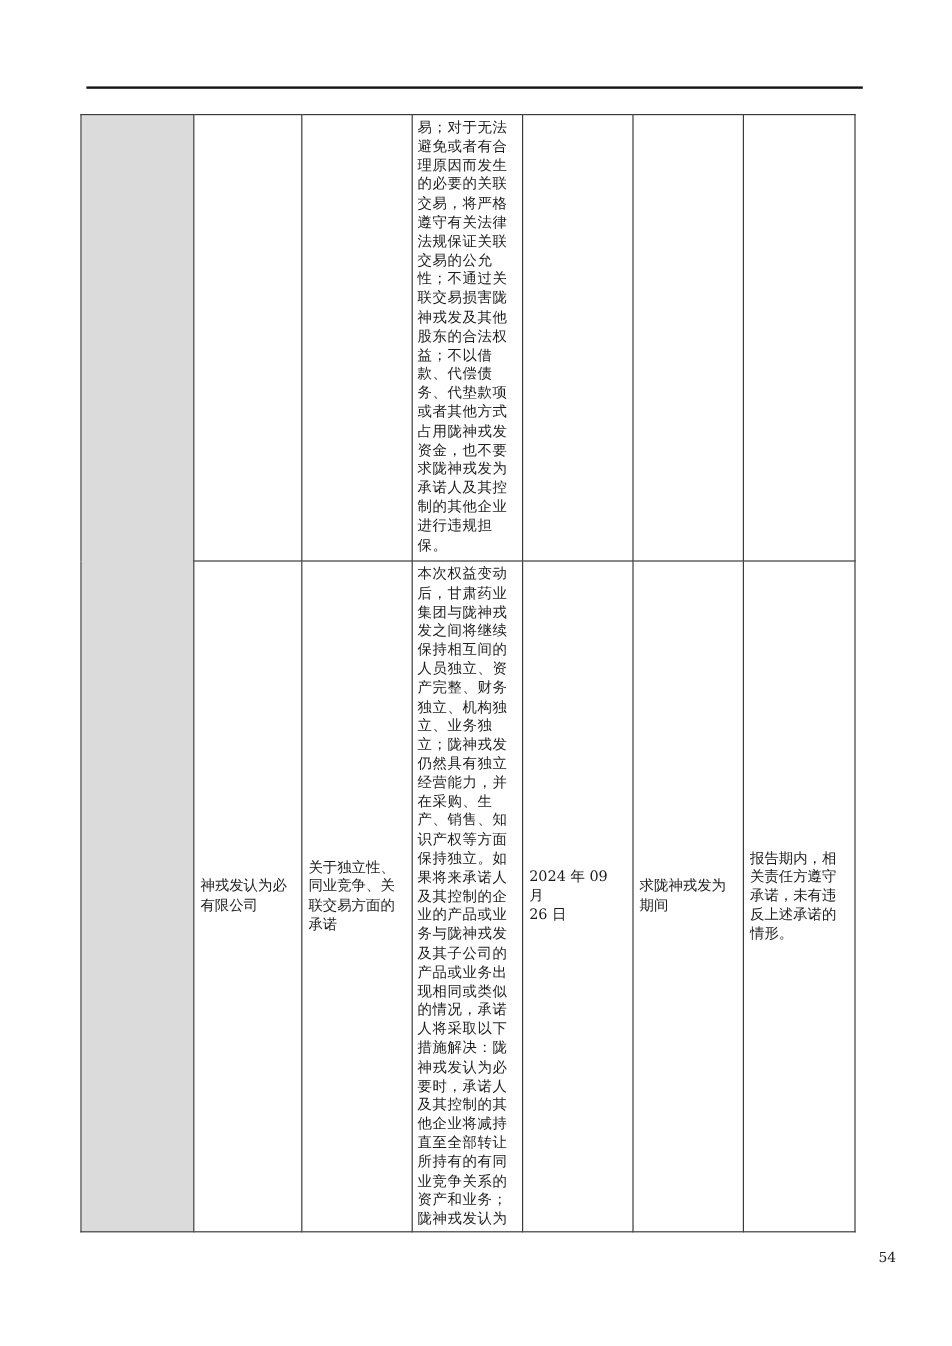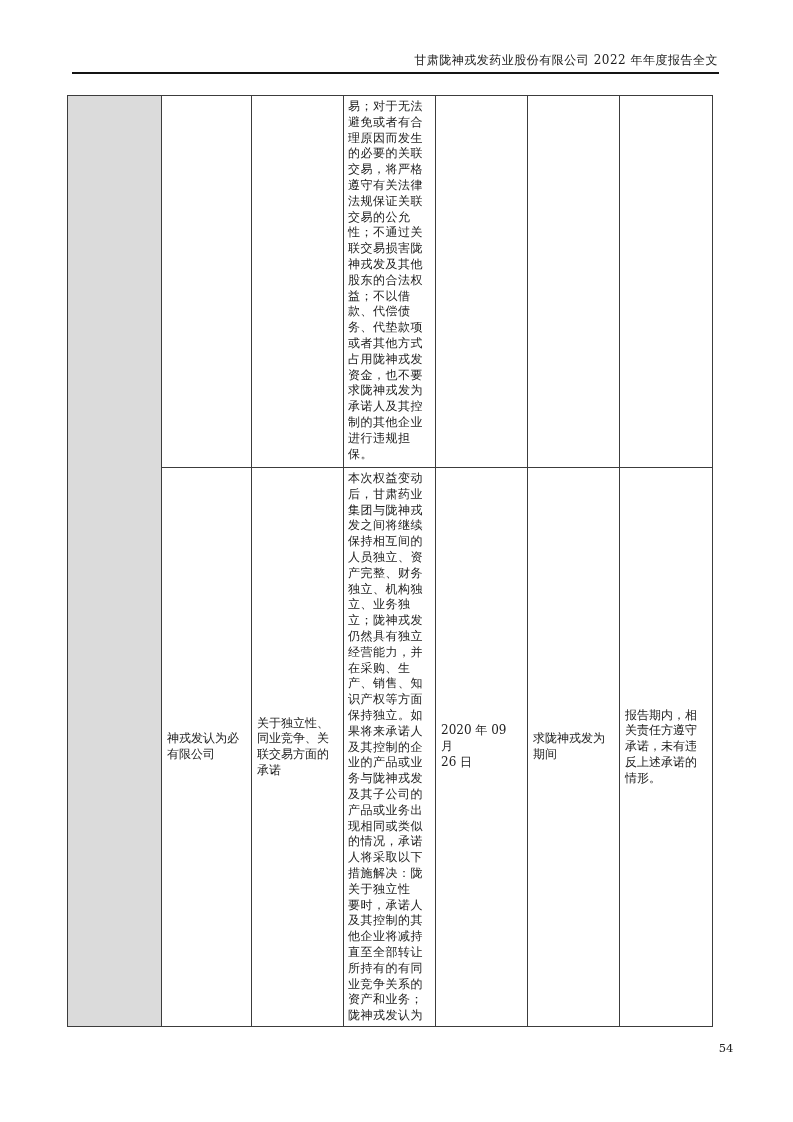--- a/index.html
+++ b/index.html
@@ -50,33 +50,31 @@
   td.content-cell {
     vertical-align: top;
     padding: 3px 0 2px 4px;
     line-height: 15.8px;
     letter-spacing: 0.5px;
     margin-left: 32px;
   }
 
   .page-number {
     position: absolute;
-    top: 1041px; left: 712px;
+    top: 1041px; left: 732px;
     width: 28px;
-    text-align: center;
     font-size: 11.5px;
     color: #222222;
   }
 </style>
 </head>
 <body>
 
 <div class="page">
 
-  <div class="header-text">甘肃陇神戎发药业股份有限公司 2022 年年度报告全文</div>
   <div class="header-rule"></div>
 
   <table class="report-table">
     <colgroup>
       <col style="width:94px">
       <col style="width:90px">
       <col style="width:92px">
       <col style="width:92px">
       <col style="width:92px">
       <col style="width:92px">
@@ -140,30 +138,30 @@
 果将来承诺人
 及其控制的企
 业的产品或业
 务与陇神戎发
 及其子公司的
 产品或业务出
 现相同或类似
 的情况，承诺
 人将采取以下
 措施解决：陇
-关于独立性
+神戎发认为必
 要时，承诺人
 及其控制的其
 他企业将减持
 直至全部转让
 所持有的有同
 业竞争关系的
 资产和业务；
 陇神戎发认为</td>
-      <td>2020 年 09 月
+      <td>2024 年 09 月
 26 日</td>
       <td>求陇神戎发为
 期间</td>
       <td>报告期内，相
 关责任方遵守
 承诺，未有违
 反上述承诺的
 情形。</td>
     </tr>
   </tbody>

